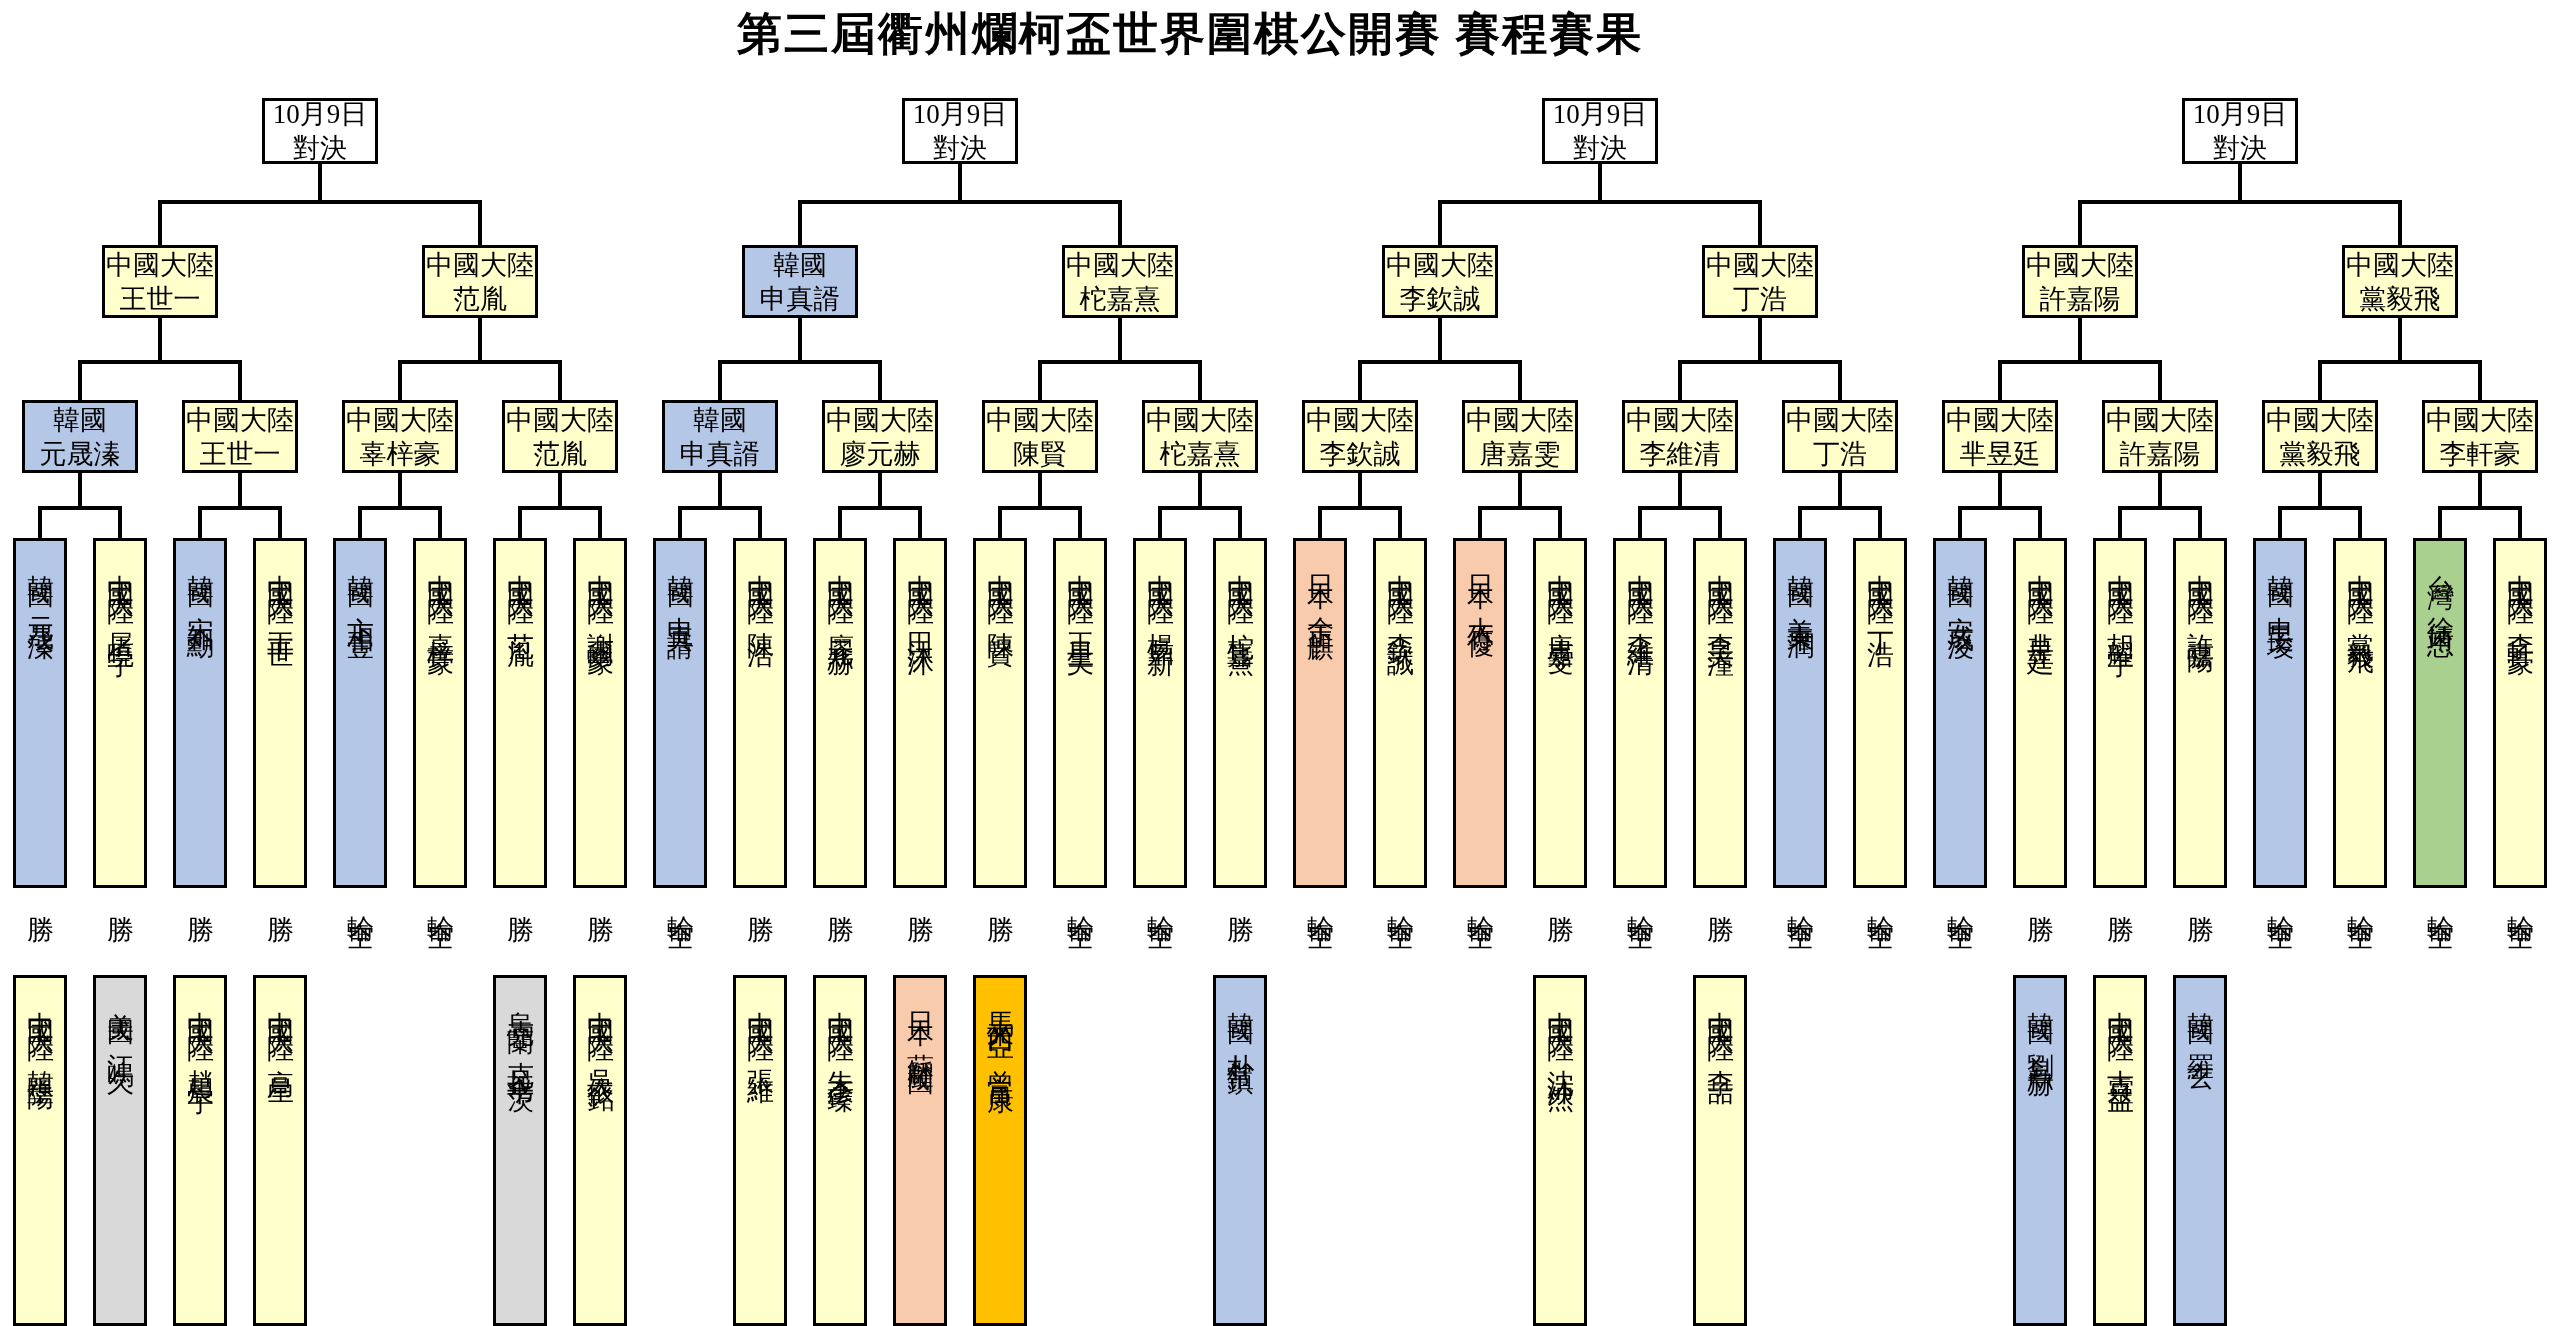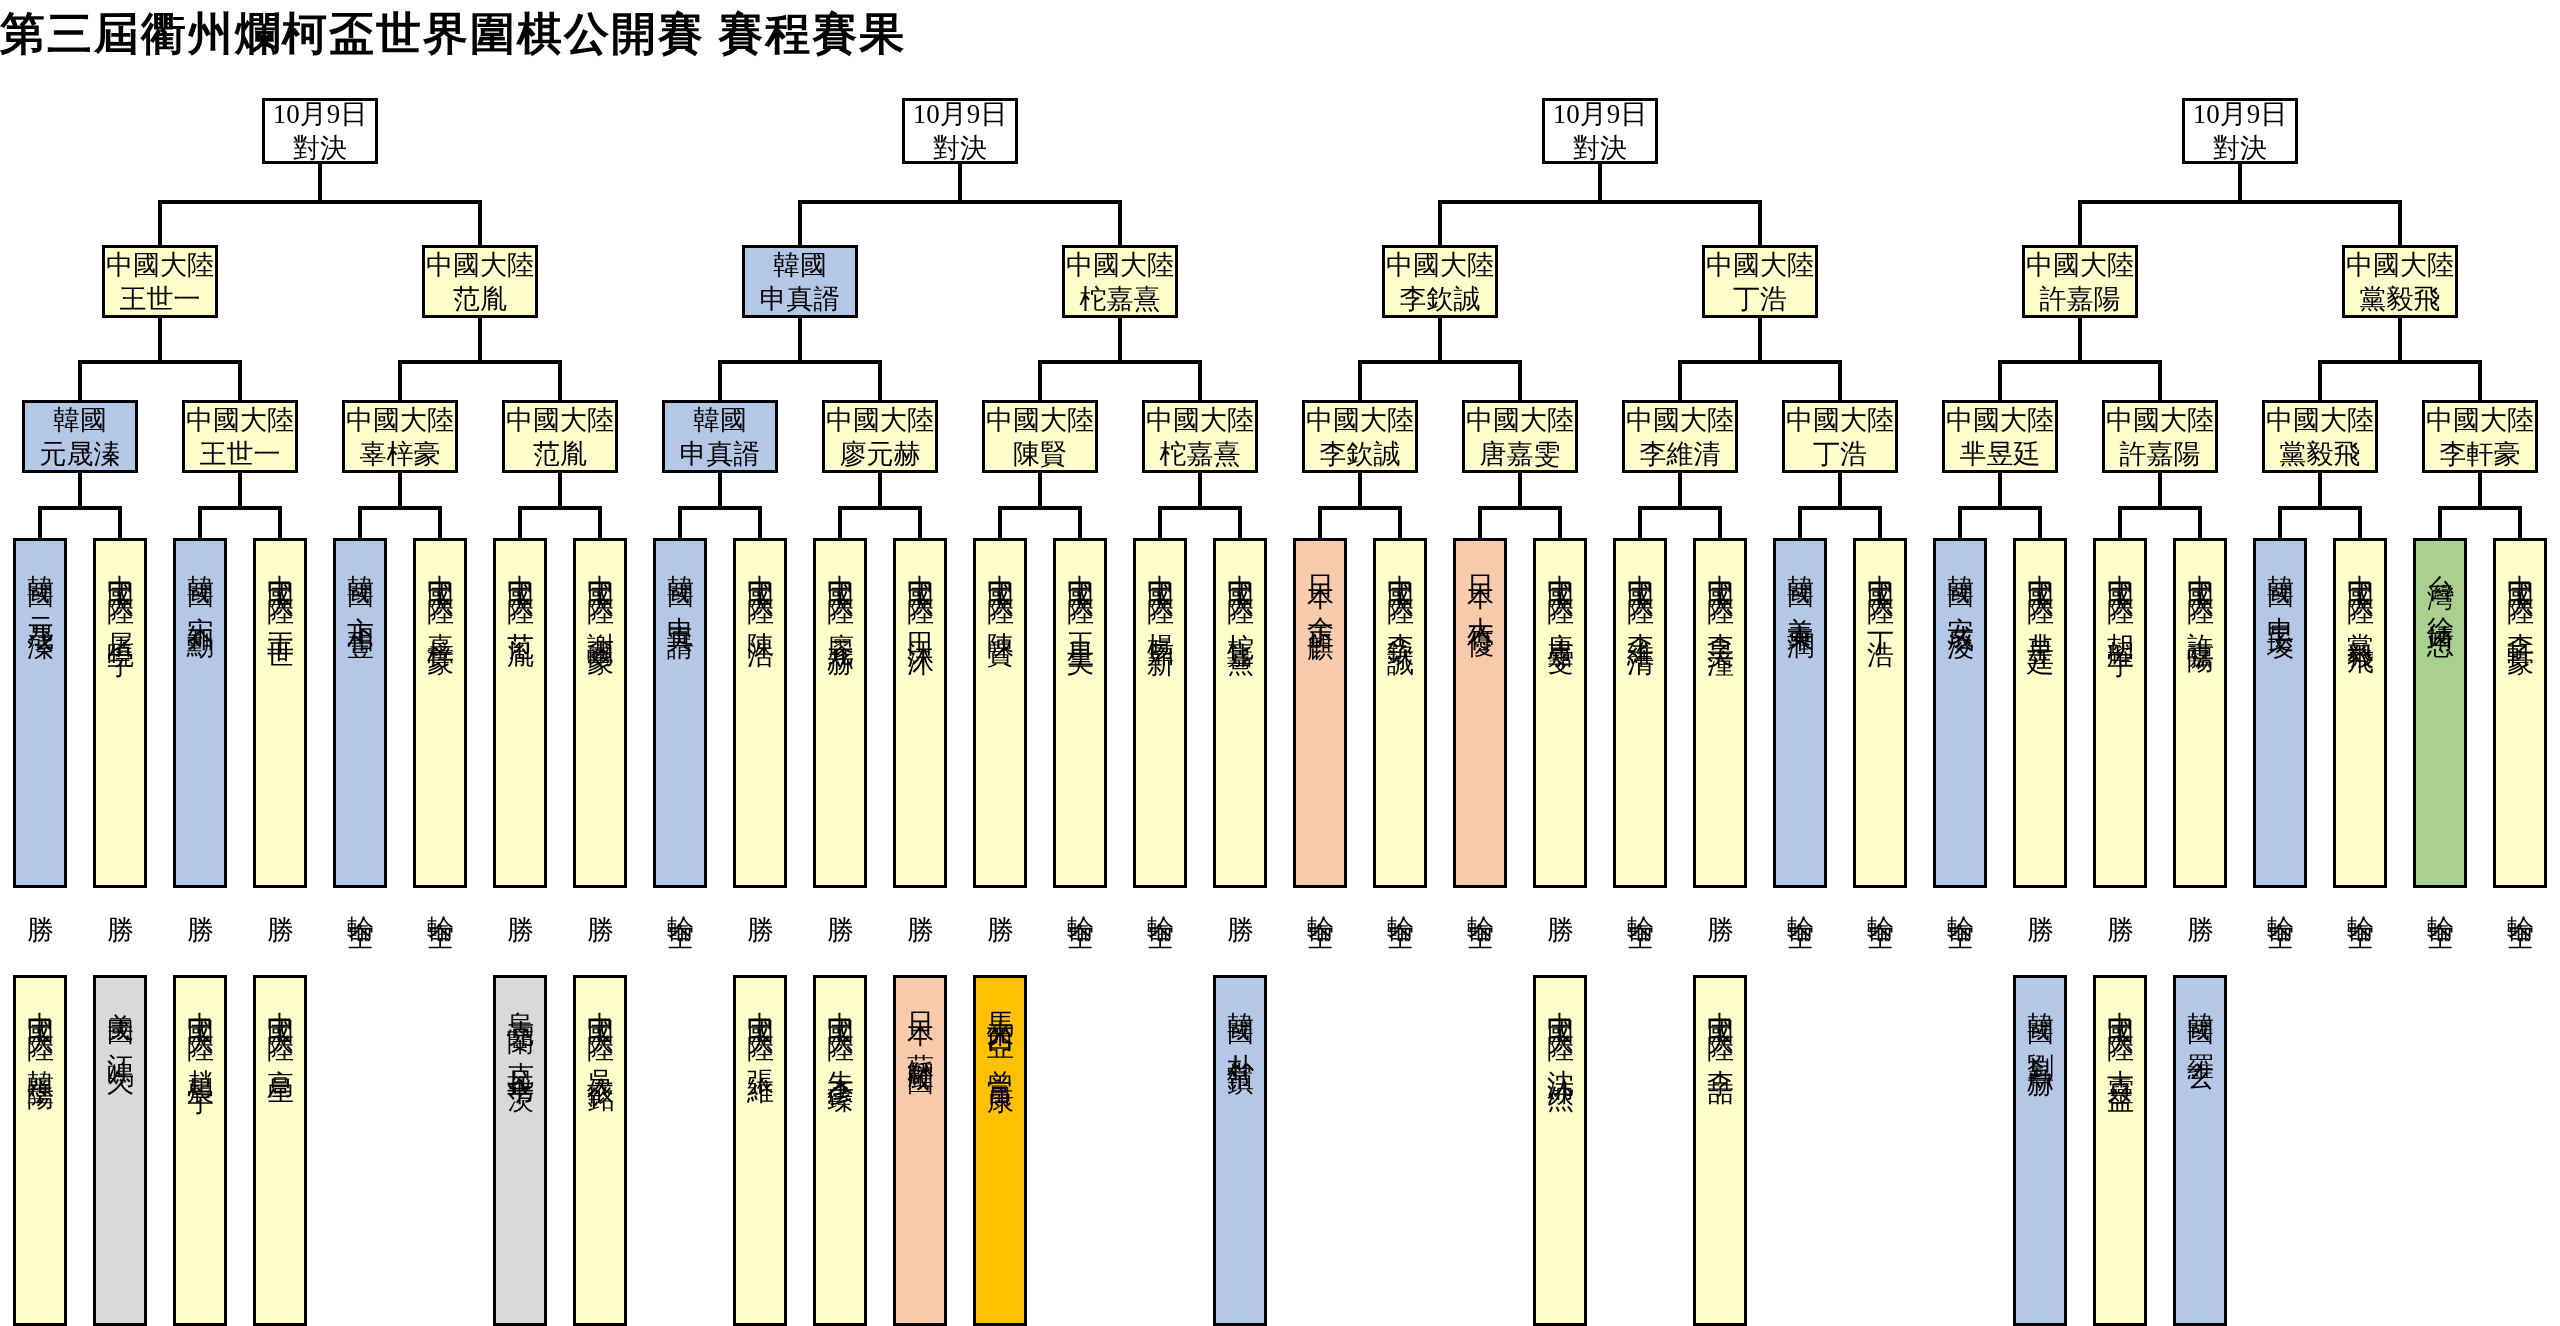--- a/index.html
+++ b/index.html
@@ -1,18 +1,18 @@
 <!DOCTYPE html>
 <html><head>
 <meta charset="utf-8">
 <style>
   html,body{margin:0;padding:0;background:#ffffff;}
   .board{position:relative;width:2560px;height:1326px;overflow:hidden;background:#ffffff;
          font-family:"Liberation Serif","DejaVu Serif",serif;color:#000;}
-  .title{position:absolute;top:4px;left:0;width:2380px;
+  .title{position:absolute;top:4px;left:0;width:2380px;text-align:center;
          font-size:45px;font-weight:700;letter-spacing:2px;}
   .box{position:absolute;box-sizing:border-box;border:3px solid #000;display:flex;background:#FFFFCC;}
   .hbox{flex-direction:column;justify-content:center;align-items:center;text-align:center;
         font-size:27px;line-height:34px;}
   .vbox{flex-direction:column;align-items:center;padding-top:12px;gap:26px;}
   .vtext{writing-mode:vertical-rl;text-orientation:upright;font-size:27px;letter-spacing:8px;line-height:1.15;}
   .rlabel{position:absolute;display:flex;justify-content:center;align-items:flex-start;}
   .rlabel .vtext{font-size:27px;letter-spacing:6px;}
   .cline{position:absolute;background:#000;}
 </style>

